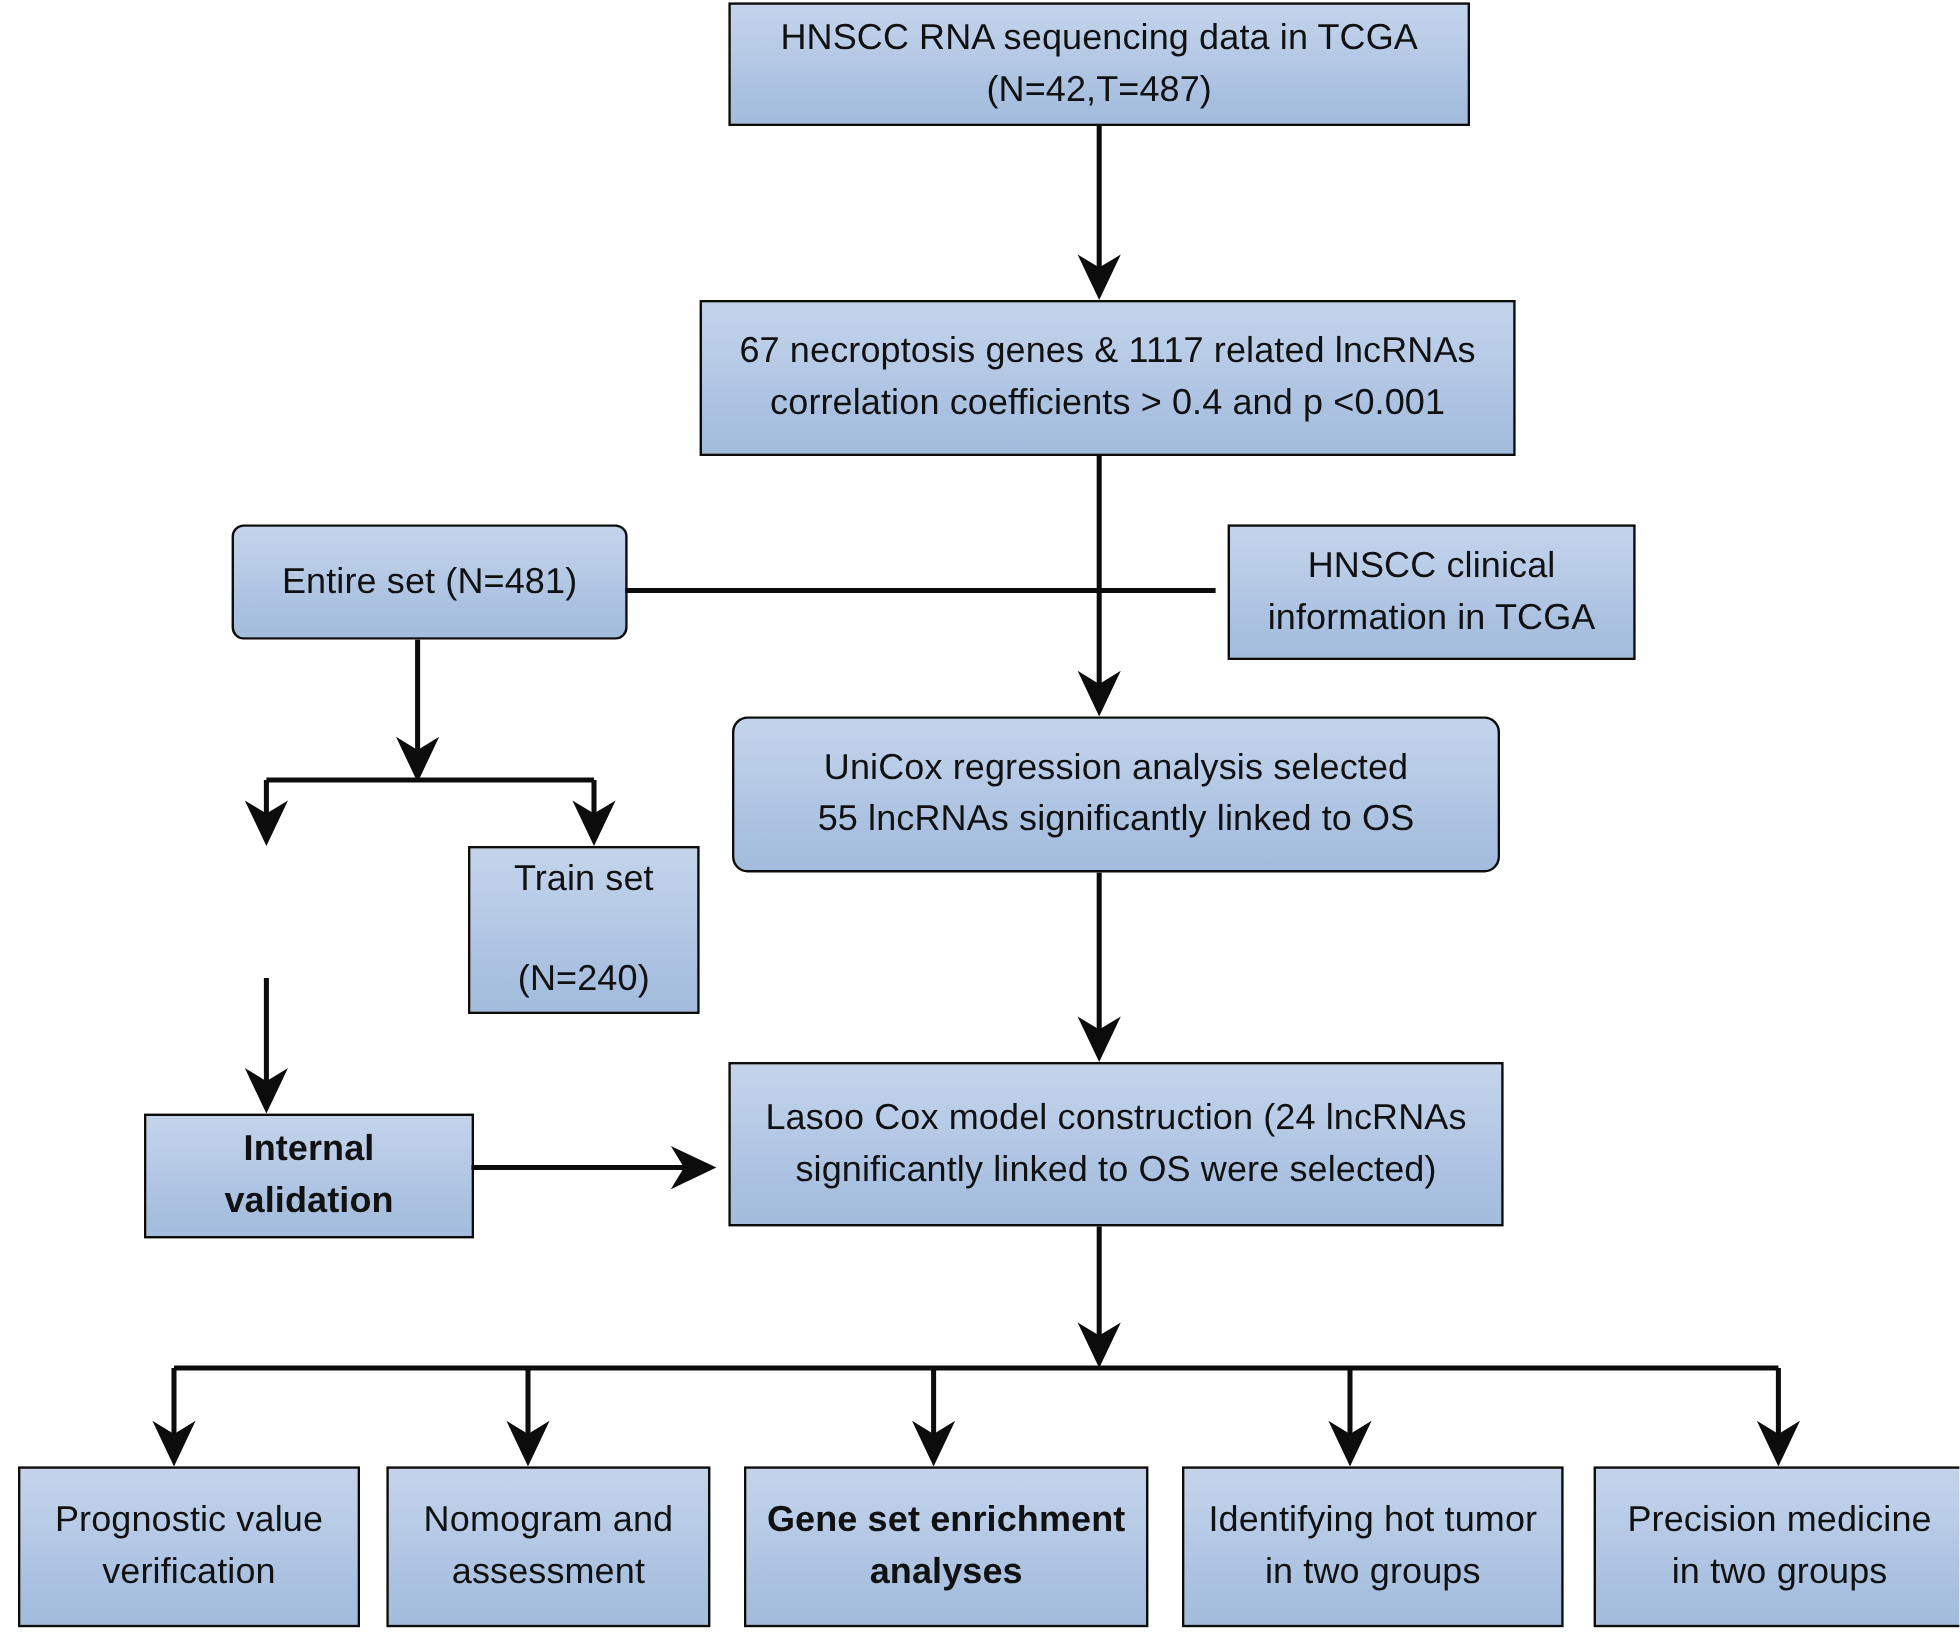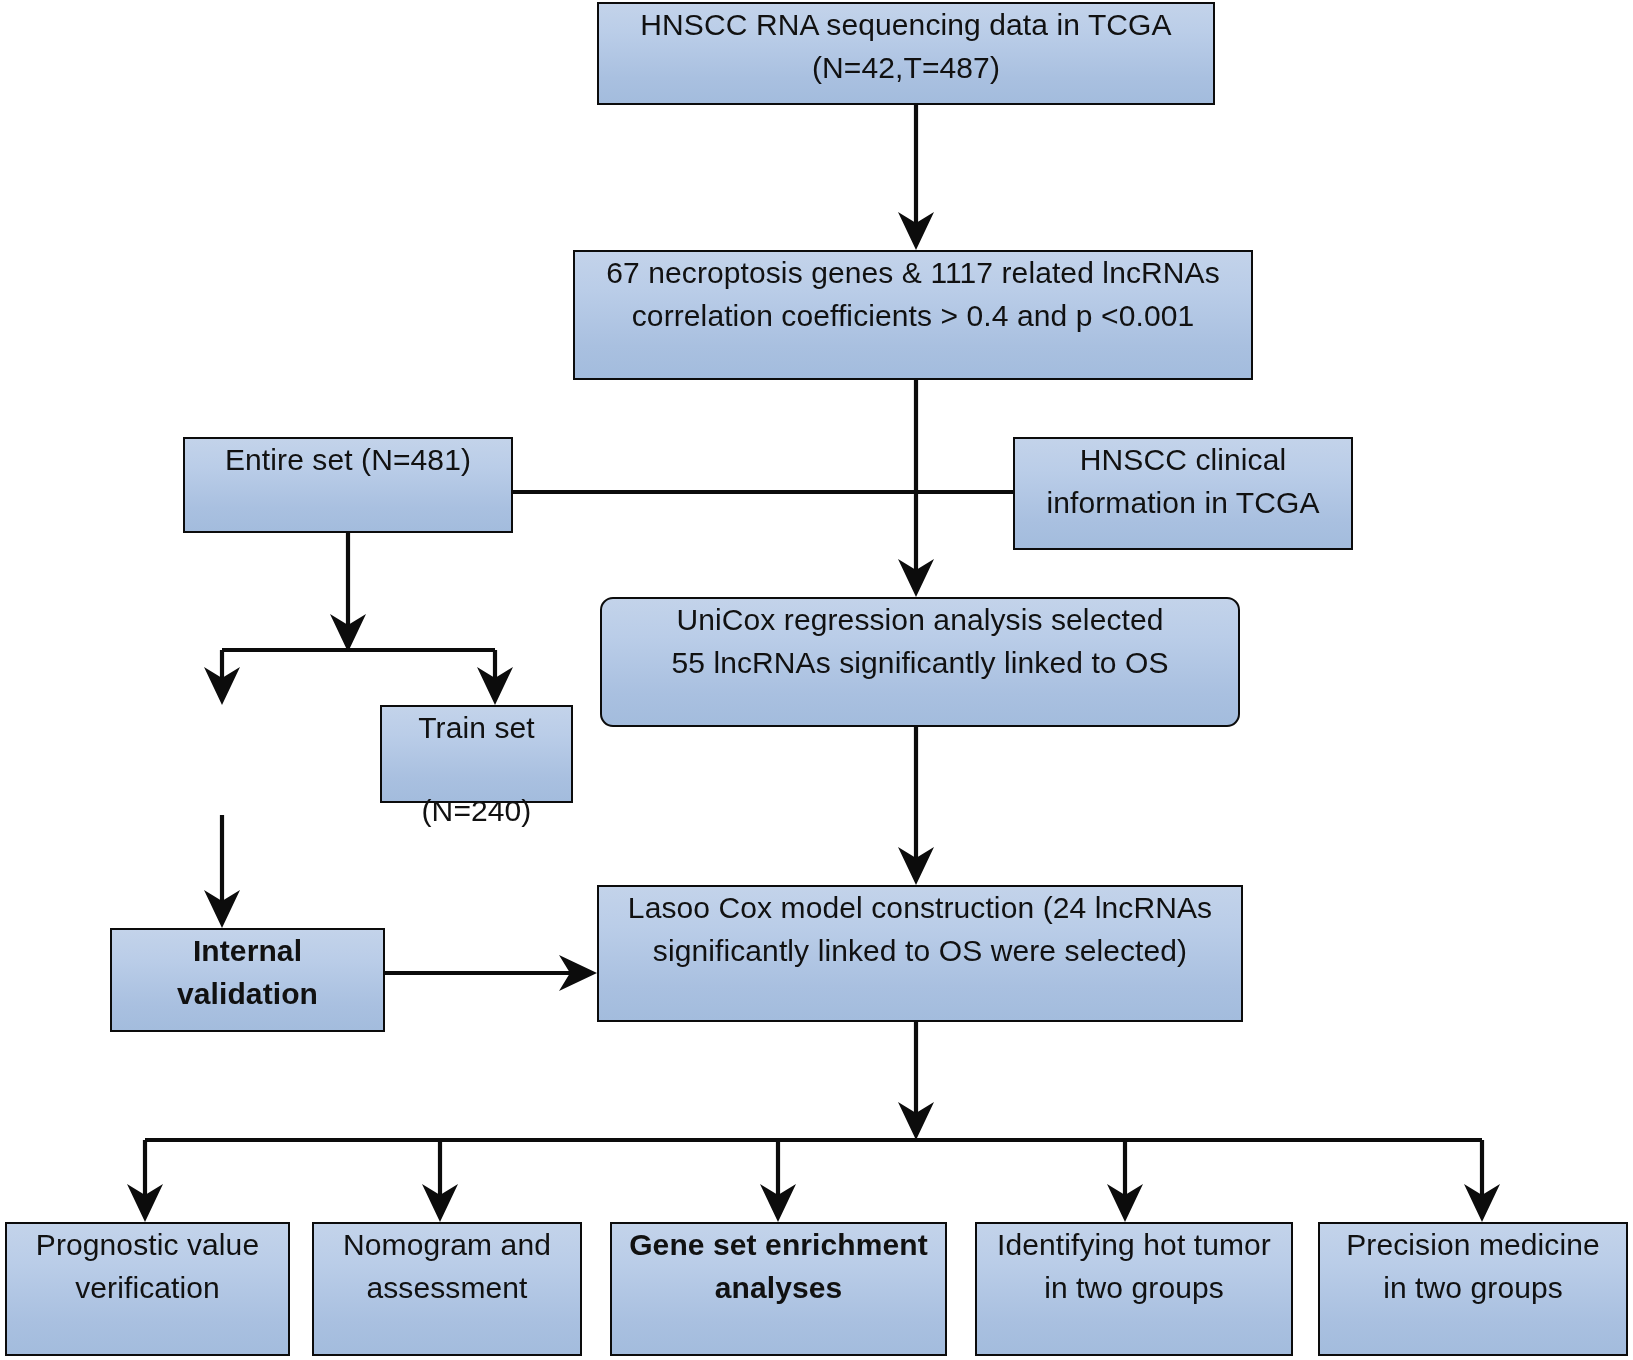--- a/index.html
+++ b/index.html
@@ -16,27 +16,28 @@
     font-family: "Liberation Sans", sans-serif;
   }
   .node {
     position: absolute;
     box-sizing: border-box;
     border: 2.5px solid #0c0c0c;
     background: linear-gradient(to bottom, #c3d3ea 0%, #bacde8 30%, #a9c0e0 75%, #a3bcdd 100%);
     display: flex;
     flex-direction: column;
     align-items: center;
-    justify-content: flex-start;
+    justify-content: center;
     text-align: center;
     color: #111111;
     font-size: 30px;
     line-height: 1.42;
     letter-spacing: 0.1px;
     z-index: 3;
+    margin-left: 10px;
   }
   .node .ln { display: block; white-space: nowrap; }
   svg#wires {
     position: absolute;
     left: 0; top: 0;
     width: 1633px;
     height: 1360px;
     z-index: 1;
     pointer-events: none;
   }
@@ -102,36 +103,36 @@
   <div class="node" style="left:597px; top:2px; width:618px; height:103px;">
     <span class="ln">HNSCC RNA sequencing data in TCGA</span>
     <span class="ln">(N=42,T=487)</span>
   </div>
 
   <div class="node" style="left:573px; top:250px; width:680px; height:130px;">
     <span class="ln">67 necroptosis genes &amp; 1117 related lncRNAs</span>
     <span class="ln">correlation coefficients &gt; 0.4 and p &lt;0.001</span>
   </div>
 
-  <div class="node" style="left:183px; top:437px; width:330px; height:96px;">
+  <div class="node" style="left:183px; top:437px; width:330px; height:96px;border-radius:10px;">
     <span class="ln">Entire set (N=481)</span>
   </div>
 
   <div class="node" style="left:1013px; top:437px; width:340px; height:113px;">
     <span class="ln">HNSCC clinical</span>
     <span class="ln">information in TCGA</span>
   </div>
 
   <div class="node" style="left:600px; top:597px; width:640px; height:130px;border-radius:13px;">
     <span class="ln">UniCox regression analysis selected</span>
     <span class="ln">55 lncRNAs significantly linked to OS</span>
   </div>
 
 
-  <div class="node" style="left:380px; top:705px; width:193px; height:98px;gap:40px;">
+  <div class="node" style="left:380px; top:705px; width:193px; height:140px;gap:40px;">
     <span class="ln">Train set</span>
     <span class="ln">(N=240)</span>
   </div>
 
   <div class="node" style="left:110px; top:928px; width:275px; height:104px;font-weight:bold;">
     <span class="ln">Internal</span>
     <span class="ln">validation</span>
   </div>
 
   <div class="node" style="left:597px; top:885px; width:646px; height:137px;">

